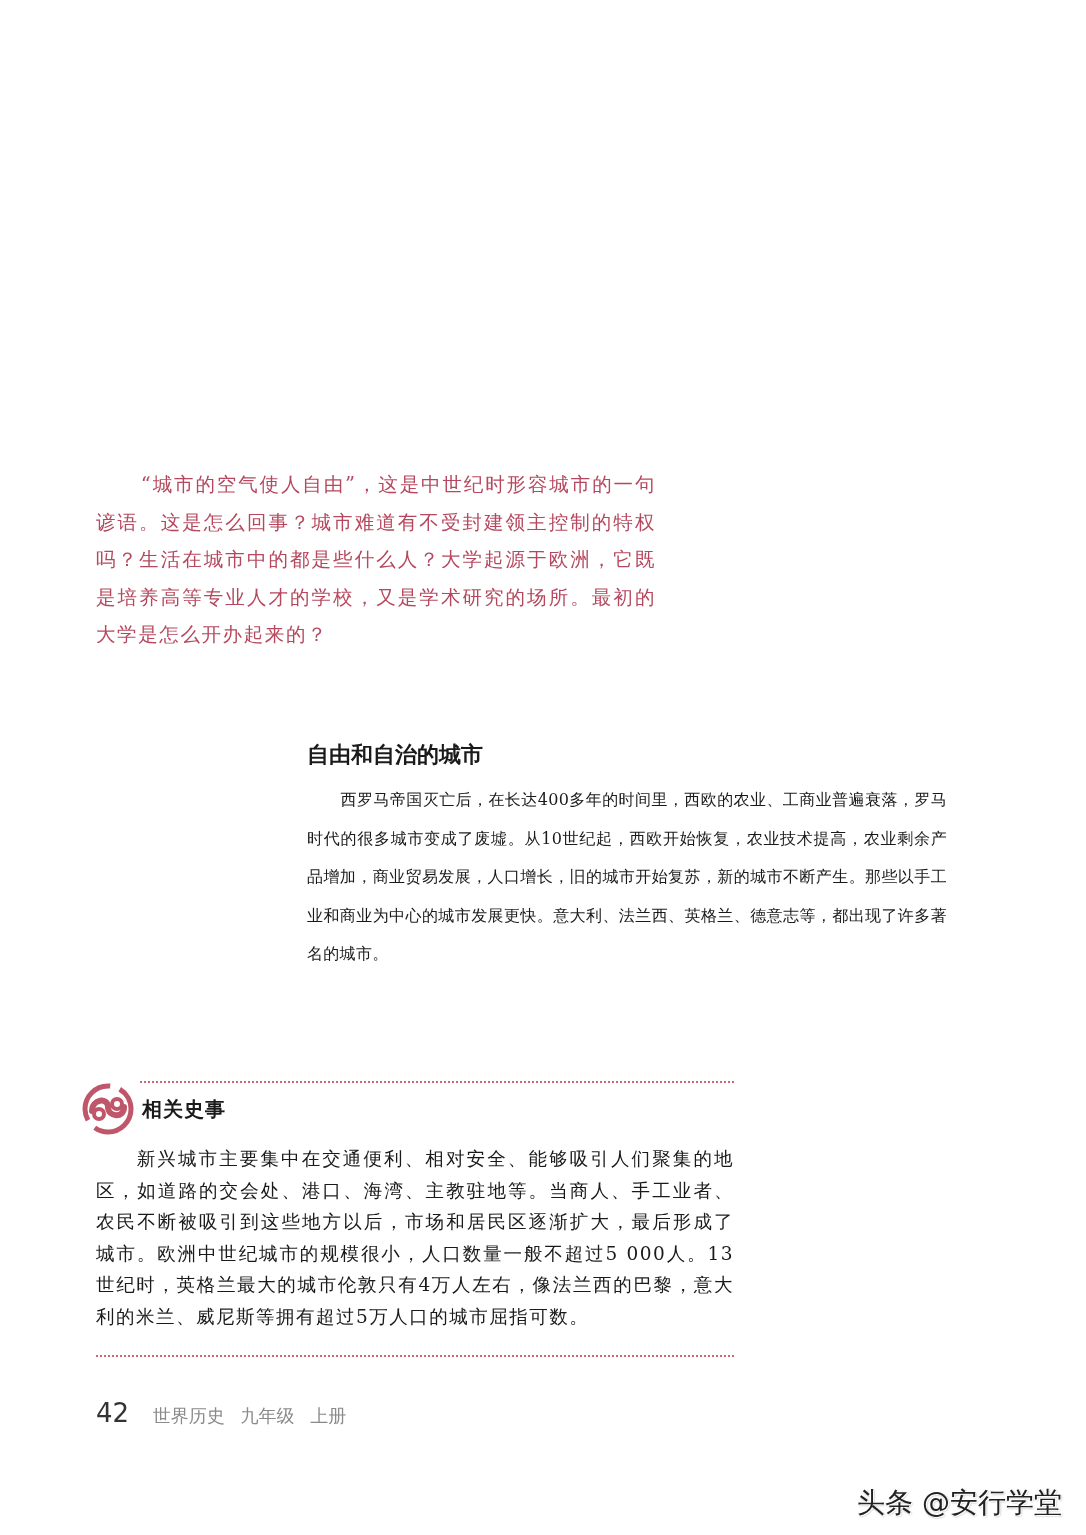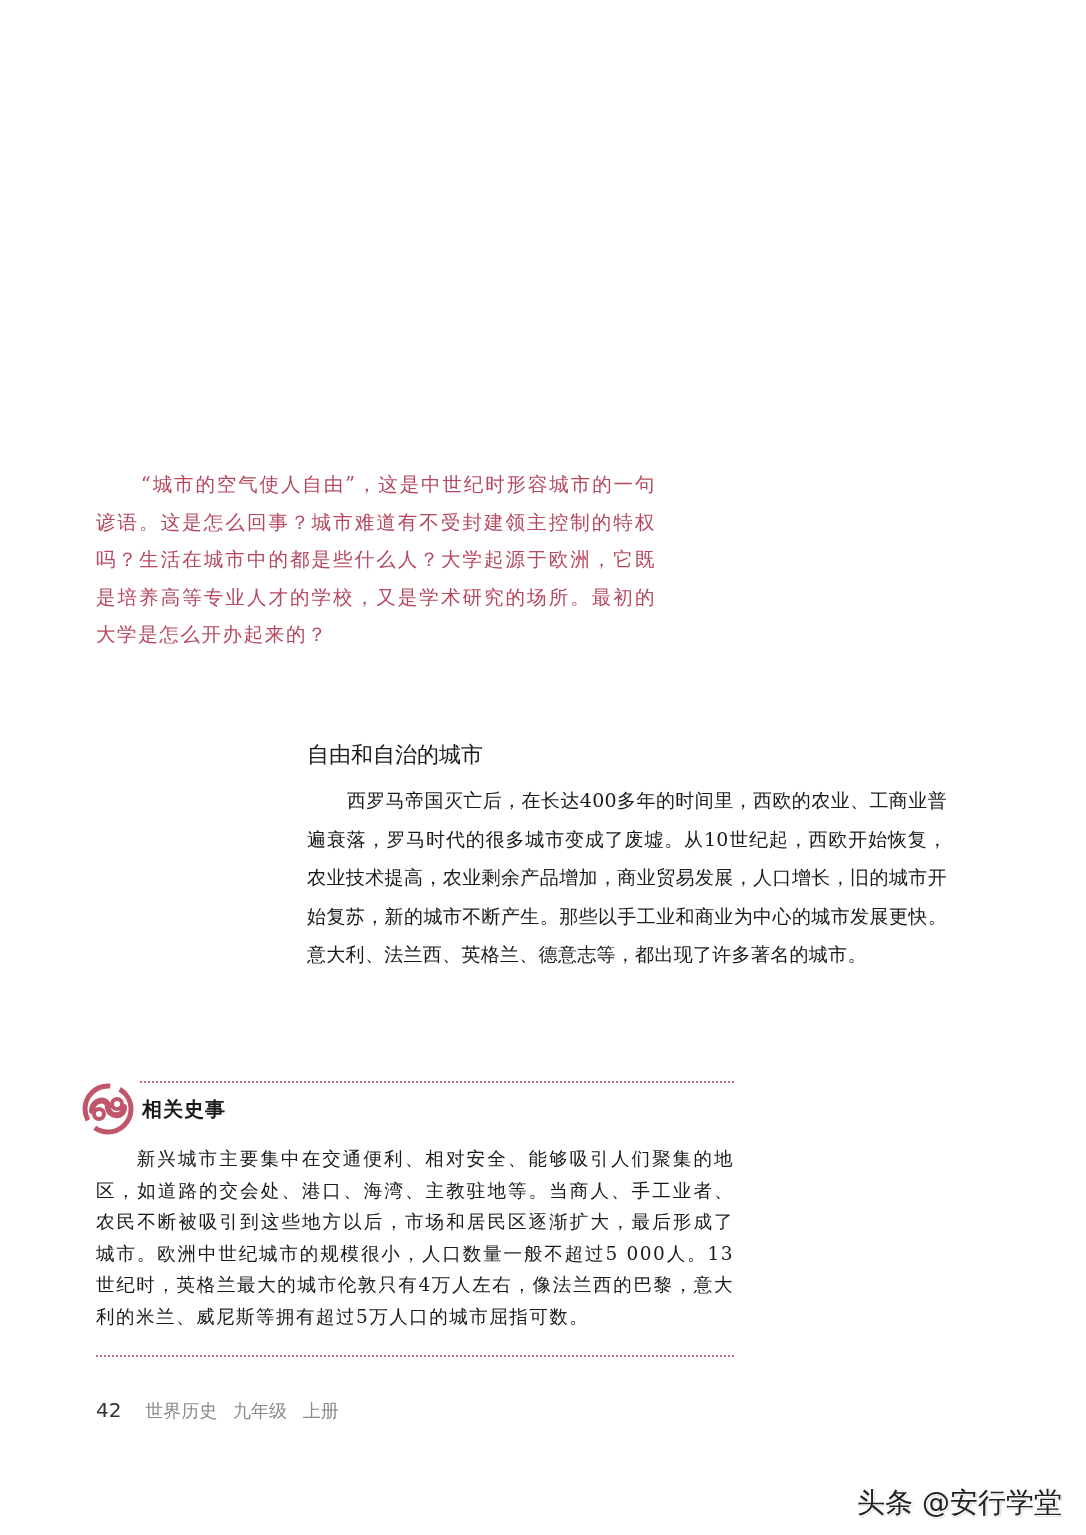--- a/index.html
+++ b/index.html
@@ -16,25 +16,25 @@
   .lesson-title .line2 { display: block; letter-spacing: 4px; }
 
   .intro {
     position: absolute; left: 96px; top: 466px; width: 560px;
     font-size: 19.5px; line-height: 37.5px; color: #b5485e; letter-spacing: 1.6px;
     text-indent: 2.3em; text-align: justify;
   }
 
   .section-heading {
     position: absolute; left: 307px; top: 740px;
-    font-family: "DejaVu Sans", sans-serif; font-size: 22px; font-weight: normal; color: #1a1a1a;
+    font-family: "DejaVu Sans", sans-serif; font-size: 22px; font-weight: bold; color: #1a1a1a;
   }
   .body-text {
     position: absolute; left: 307px; top: 781px; width: 640px;
-    font-size: 19px; line-height: 38.5px; color: #1a1a1a; text-indent: 2.1em; text-align: justify;
+    font-size: 16px; line-height: 38.5px; color: #1a1a1a; text-indent: 2.1em; text-align: justify;
     letter-spacing: 0.3px;
   }
 
   .dotted {
     position: absolute; left: 140px; width: 594px; height: 0;
     border-top: 2px dotted #c06a7a;
   }
   .related-icon { position: absolute; left: 82px; top: 1083px; width: 52px; height: 52px; }
   .related-label {
     position: absolute; left: 142px; top: 1096px;
@@ -44,21 +44,21 @@
     position: absolute; left: 96px; top: 1131px; width: 638px;
     font-size: 18.5px; line-height: 31.5px; color: #1a1a1a; text-indent: 2.2em; text-align: justify;
     letter-spacing: 1.5px;
     margin-top: 12px;
   }
 
   .footer {
     position: absolute; left: 96px; top: 1398px;
     font-family: "DejaVu Sans", sans-serif; font-size: 18px; color: #8a8a8a;
   }
-  .footer .page-num { color: #333333; font-size: 20px; margin-right: 18px; }
+  .footer .page-num { color: #333333; font-size: 26px; margin-right: 18px; }
   .footer .book { margin-right: 10px; }
 
   .watermark {
     position: absolute; right: 24px; top: 1484px;
     font-family: "DejaVu Sans", sans-serif; font-size: 28px; color: #222;
     text-shadow: 1px 1px 0 #ffffff, -1px -1px 0 #ffffff, 1px 1px 2px rgba(0,0,0,0.4);
   }
 </style>
 </head>
 <body>

